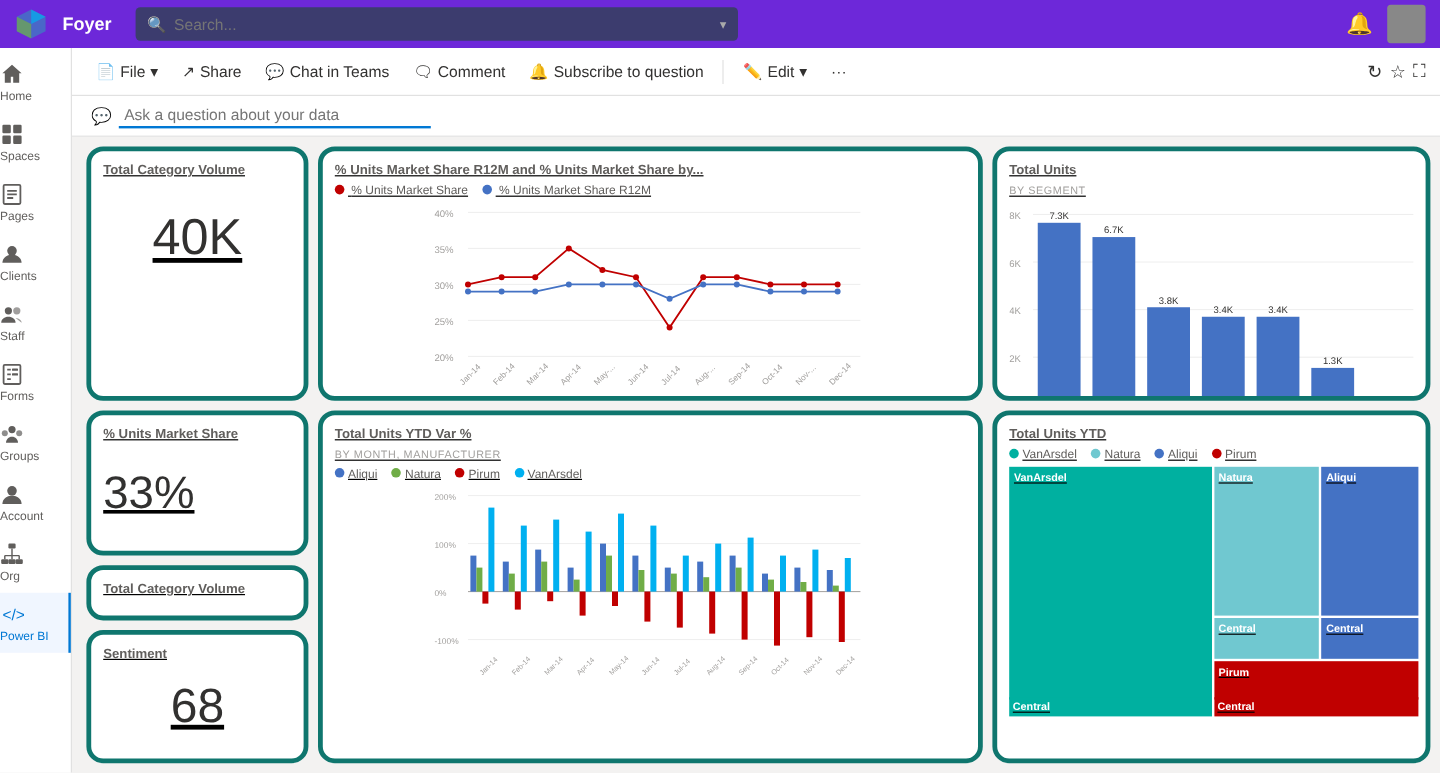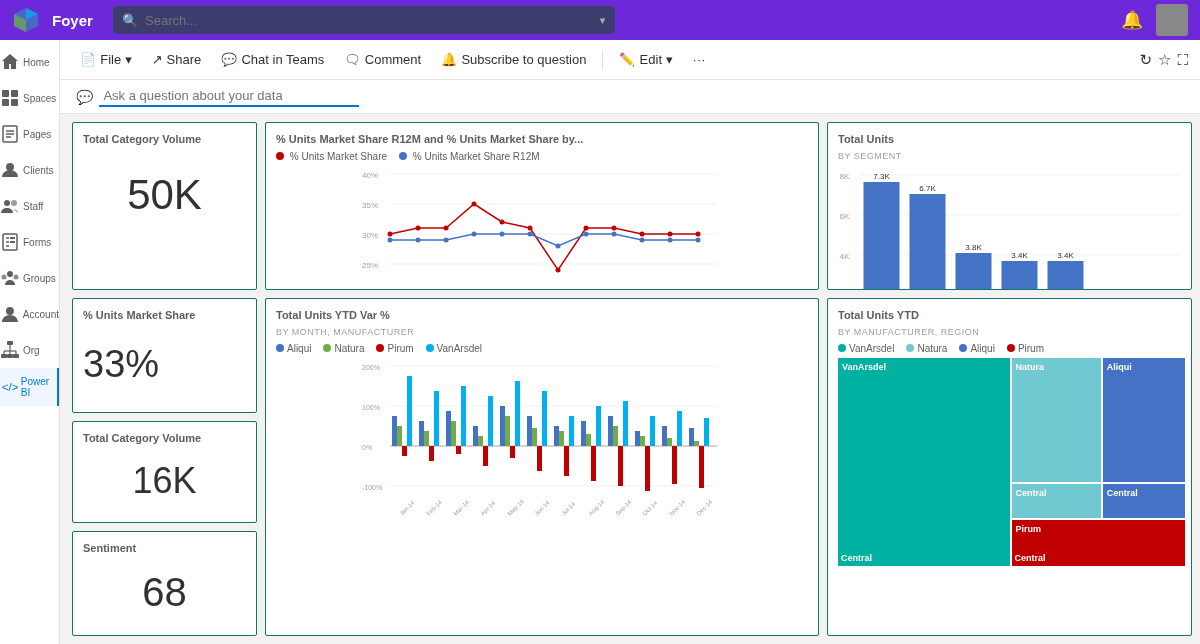--- a/index.html
+++ b/index.html
@@ -26,21 +26,21 @@
 
     
     #main-layout { display: flex; height: calc(644px - 40px); }
 
     
     #sidebar {
       width: 60px; background: #fff; border-right: 1px solid #e1e1e1;
       display: flex; flex-direction: column; align-items: center; padding-top: 4px;
     }
     .sidebar-item {
-      display: flex; align-items: center;
+      display: flex; flex-direction: column; 
       padding: 8px 0; width: 100%; cursor: pointer; color: #605e5c; font-size: 10px; gap: 3px;
     }
     .sidebar-item.active { color: #0078d4; background: #f0f6ff; border-right: 2px solid #0078d4; }
     .sidebar-item svg { width: 20px; height: 20px; }
 
     
     #content-area { flex: 1; display: flex; flex-direction: column; overflow: hidden; }
 
     
     #toolbar {
@@ -63,22 +63,23 @@
       border: none; border-bottom: 2px solid #0078d4; outline: none;
       font-size: 13px; color: #be185d; padding: 2px 4px; width: 260px;
     }
 
     
     #dashboard {
       flex: 1; overflow-y: auto; padding: 8px 8px 8px 12px;
       display: grid; grid-template-columns: 185px 1fr 365px; gap: 8px;
     }
     .card {
-      background: #fff; border: 1px solid #0f766e; border-radius: 2px; padding: 10px;
+      background: #fff; border: 4px solid #0f766e; border-radius: 14px; padding: 10px;
       overflow: hidden;
+      text-decoration: underline;
     }
     .card-title { font-size: 11px; color: #605e5c; margin-bottom: 6px; font-weight: 600; }
     .card-subtitle { font-size: 9px; color: #a19f9d; text-transform: uppercase; letter-spacing: 0.5px; margin-bottom: 6px; }
     .big-number { font-size: 42px; font-weight: 300; color: #323130; text-align: center; padding: 20px 0; }
     .pct-number { font-size: 38px; font-weight: 300; color: #323130; text-align: left; padding: 16px 0; }
 
     
     #line-chart-card { grid-column: 2; grid-row: 1; }
     .legend { display: flex; gap: 12px; font-size: 10px; color: #605e5c; margin-bottom: 4px; flex-wrap: wrap; }
     .legend-dot { display: inline-block; width: 8px; height: 8px; border-radius: 50%; margin-right: 3px; }
@@ -244,21 +245,21 @@
 
     <div id="ask-bar">
       <span style="font-size:14px;">💬</span>
       <input id="ask-input" type="text" placeholder="Ask a question about your data" style="">
     </div>
 
     <div id="dashboard">
 
       <div class="card" style="grid-column:1;grid-row:1;">
         <div class="card-title">Total Category Volume</div>
-        <div class="big-number">50K</div>
+        <div class="big-number">40K</div>
       </div>
 
       <div class="card" id="line-chart-card" style="grid-column:2;grid-row:1 / span 1;">
         <div class="card-title">% Units Market Share R12M and % Units Market Share by...</div>
         <div class="legend">
           <span>
             <span class="legend-dot" style="background:#c00000;"></span>
             <span>% Units Market Share</span>
           </span>
           <span>
@@ -371,21 +372,20 @@
 
       <div style="grid-column:1;grid-row:2;display:flex;flex-direction:column;gap:8px;">
 
         <div class="card">
           <div class="card-title">% Units Market Share</div>
           <div class="pct-number">33%</div>
         </div>
 
         <div class="card">
           <div class="card-title">Total Category Volume</div>
-          <div class="big-number" style="font-size:36px;padding:10px 0;">16K</div>
         </div>
 
         <div class="card">
           <div class="card-title">Sentiment</div>
           <div class="big-number" style="font-size:40px;padding:10px 0;">68</div>
         </div>
       </div>
 
       <div class="card" style="grid-column:2;grid-row:2;">
         <div class="card-title">Total Units YTD Var %</div>
@@ -482,21 +482,20 @@
           <text x="229" y="158" font-size="6" fill="#a19f9d" transform="rotate(-45,229,158)">Aug-14</text>
           <text x="256" y="158" font-size="6" fill="#a19f9d" transform="rotate(-45,256,158)">Sep-14</text>
           <text x="283" y="158" font-size="6" fill="#a19f9d" transform="rotate(-45,283,158)">Oct-14</text>
           <text x="310" y="158" font-size="6" fill="#a19f9d" transform="rotate(-45,310,158)">Nov-14</text>
           <text x="337" y="158" font-size="6" fill="#a19f9d" transform="rotate(-45,337,158)">Dec-14</text>
         </svg>
       </div>
 
       <div class="card" style="grid-column:3;grid-row:2;">
         <div class="card-title">Total Units YTD</div>
-        <div class="card-subtitle">BY MANUFACTURER, REGION</div>
         <div class="legend">
           <span><span class="legend-dot" style="background:#00b0a0;"></span><span>VanArsdel</span></span>
           <span><span class="legend-dot" style="background:#70c8d0;"></span><span>Natura</span></span>
           <span><span class="legend-dot" style="background:#4472c4;"></span><span>Aliqui</span></span>
           <span><span class="legend-dot" style="background:#c00000;"></span><span>Pirum</span></span>
         </div>
 
         <div style="width:100%;height:190px;display:grid;grid-template-columns:50% 26% 24%;grid-template-rows:65% 18% 17%;gap:2px;font-size:9px;color:#fff;font-weight:600;">
           <div style="background:#00b0a0;padding:4px;grid-row:1 / span 3;">
             <span>VanArsdel</span>

